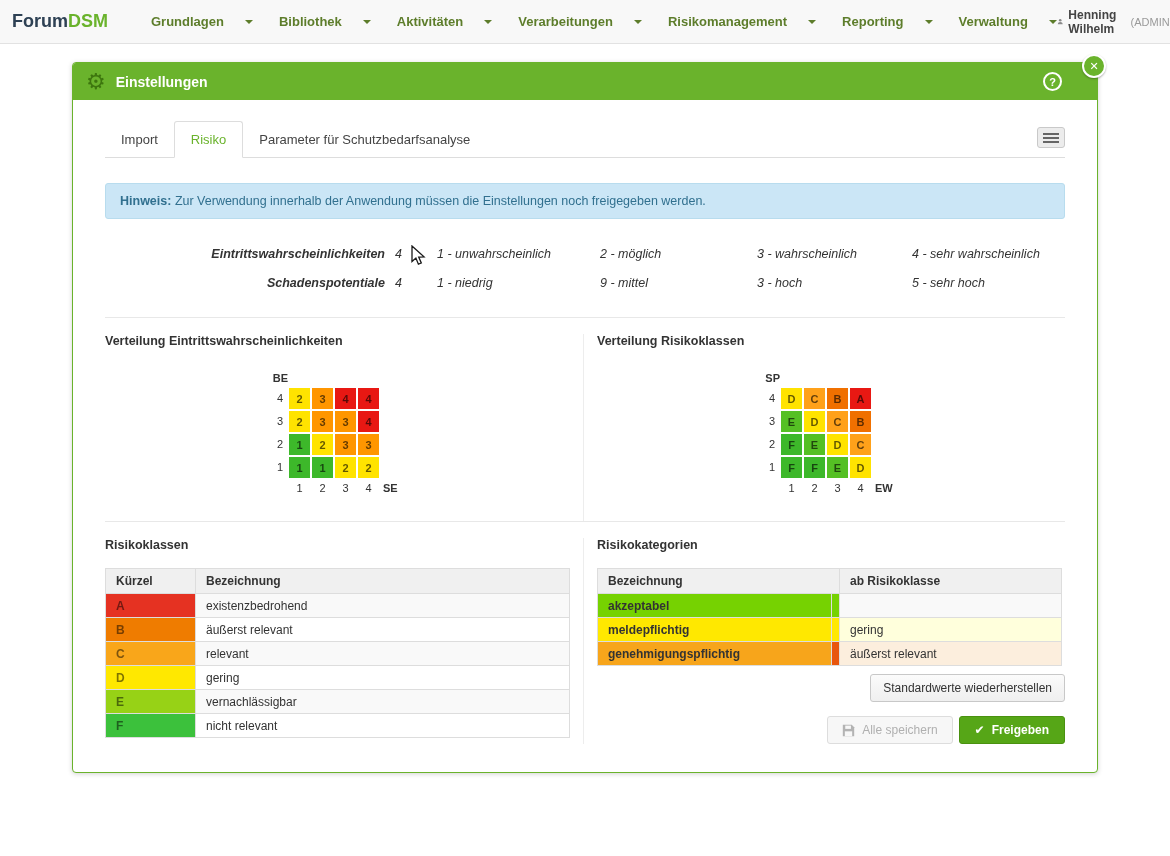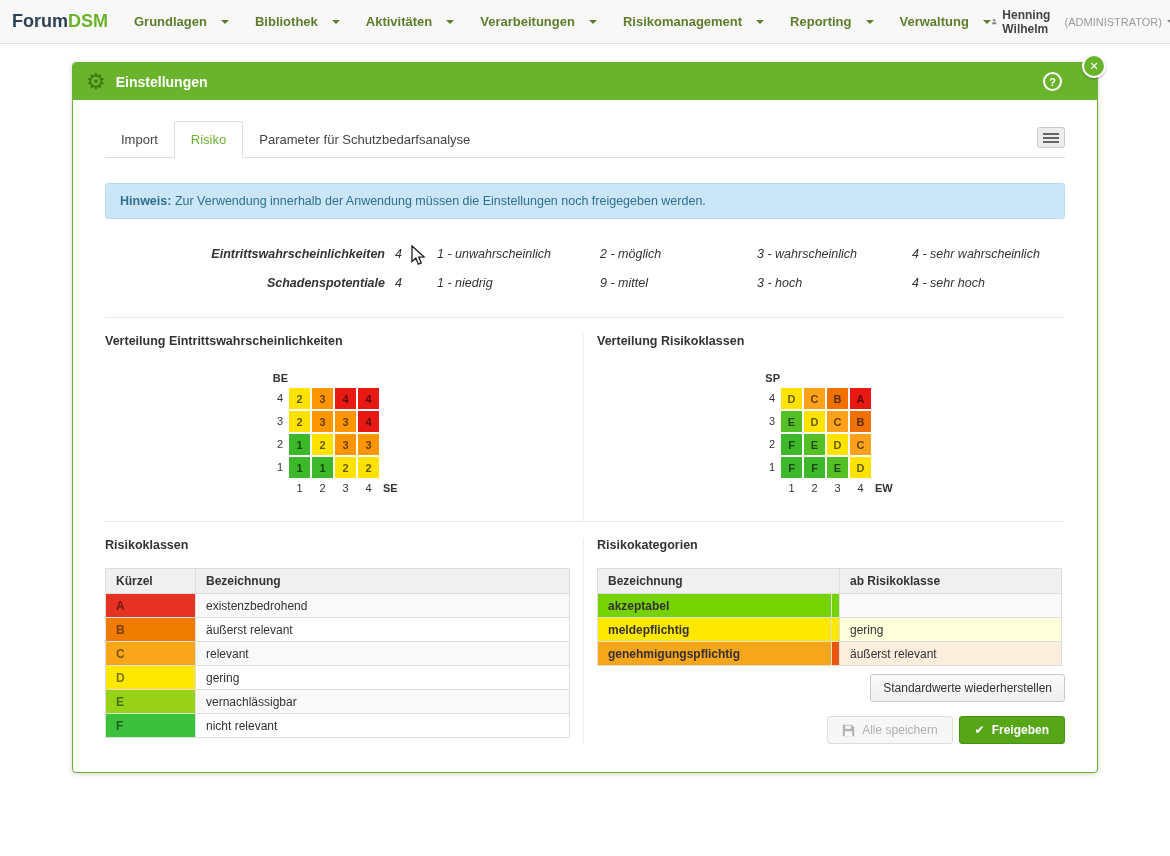--- a/index.html
+++ b/index.html
@@ -1,25 +1,25 @@
 <!DOCTYPE html>
 <html><head>
 <meta charset="utf-8">
 <style>
   * { margin:0; padding:0; box-sizing:border-box; }
   html,body { width:1170px; background:#fff; font-family:"Liberation Sans","DejaVu Sans",sans-serif; color:#333; }
   body { height:856px; position:relative; overflow:hidden; }
 
   
   .topnav { height:44px; background:#f8f8f8; border-bottom:1px solid #e2e2e2; display:flex; align-items:center; padding:0 12px; }
-  .logo { font-size:18px; font-weight:bold; margin-right:26px; cursor:pointer; }
+  .logo { font-size:18px; font-weight:bold; margin-right:43px; cursor:pointer; }
   .logo .p1 { color:#2e4154; }
   .logo .p2 { color:#6ab32c; }
   .nav-items { display:flex; gap:26px; list-style:none; }
-  .nav-item { font-size:13px; font-weight:bold; color:#5d7d2b; cursor:pointer; display:flex; align-items:center; gap:14px; }
+  .nav-item { font-size:13px; font-weight:bold; color:#5d7d2b; cursor:pointer; display:flex; align-items:center; gap:21px; }
   .caret { width:0; height:0; border-left:4px solid transparent; border-right:4px solid transparent; border-top:4px solid #5d7d2b; display:inline-block; }
   .nav-right { margin-left:auto; display:flex; align-items:flex-end; gap:1px; }
   .user { display:flex; align-items:center; gap:5px; font-size:12px; cursor:pointer; }
   .user .name { font-weight:bold; color:#444; }
   .user .role { color:#9a9a9a; font-size:11px; }
   .user .caret { border-top-color:#777; }
   .search-btn { width:26px; height:26px; background:#efefef; border:1px solid #c8c8c8; border-radius:3px; display:flex; align-items:center; justify-content:center; cursor:pointer; }
 
   
   .modal { position:relative; width:1026px; margin:18px 0 0 72px; border:1px solid #6ab32c; border-radius:4px; background:#fff; box-shadow:0 1px 5px rgba(0,0,0,.18); }
@@ -174,21 +174,21 @@
         <div class="s-level">2 - möglich</div>
         <div class="s-level">3 - wahrscheinlich</div>
         <div class="s-level">4 - sehr wahrscheinlich</div>
       </div>
       <div class="setting-row">
         <div class="s-label">Schadenspotentiale</div>
         <div class="s-value">4</div>
         <div class="s-level">1 - niedrig</div>
         <div class="s-level">9 - mittel</div>
         <div class="s-level">3 - hoch</div>
-        <div class="s-level">4 - sehr hoch</div>
+        <div class="s-level">5 - sehr hoch</div>
       </div>
     </div>
 
     <hr class="divider">
 
     <div class="two-col section section-bordered">
       <div class="col-left">
         <div class="section-title">Verteilung Eintrittswahrscheinlichkeiten</div>
         <div class="matrix">
           <div class="m-row">

